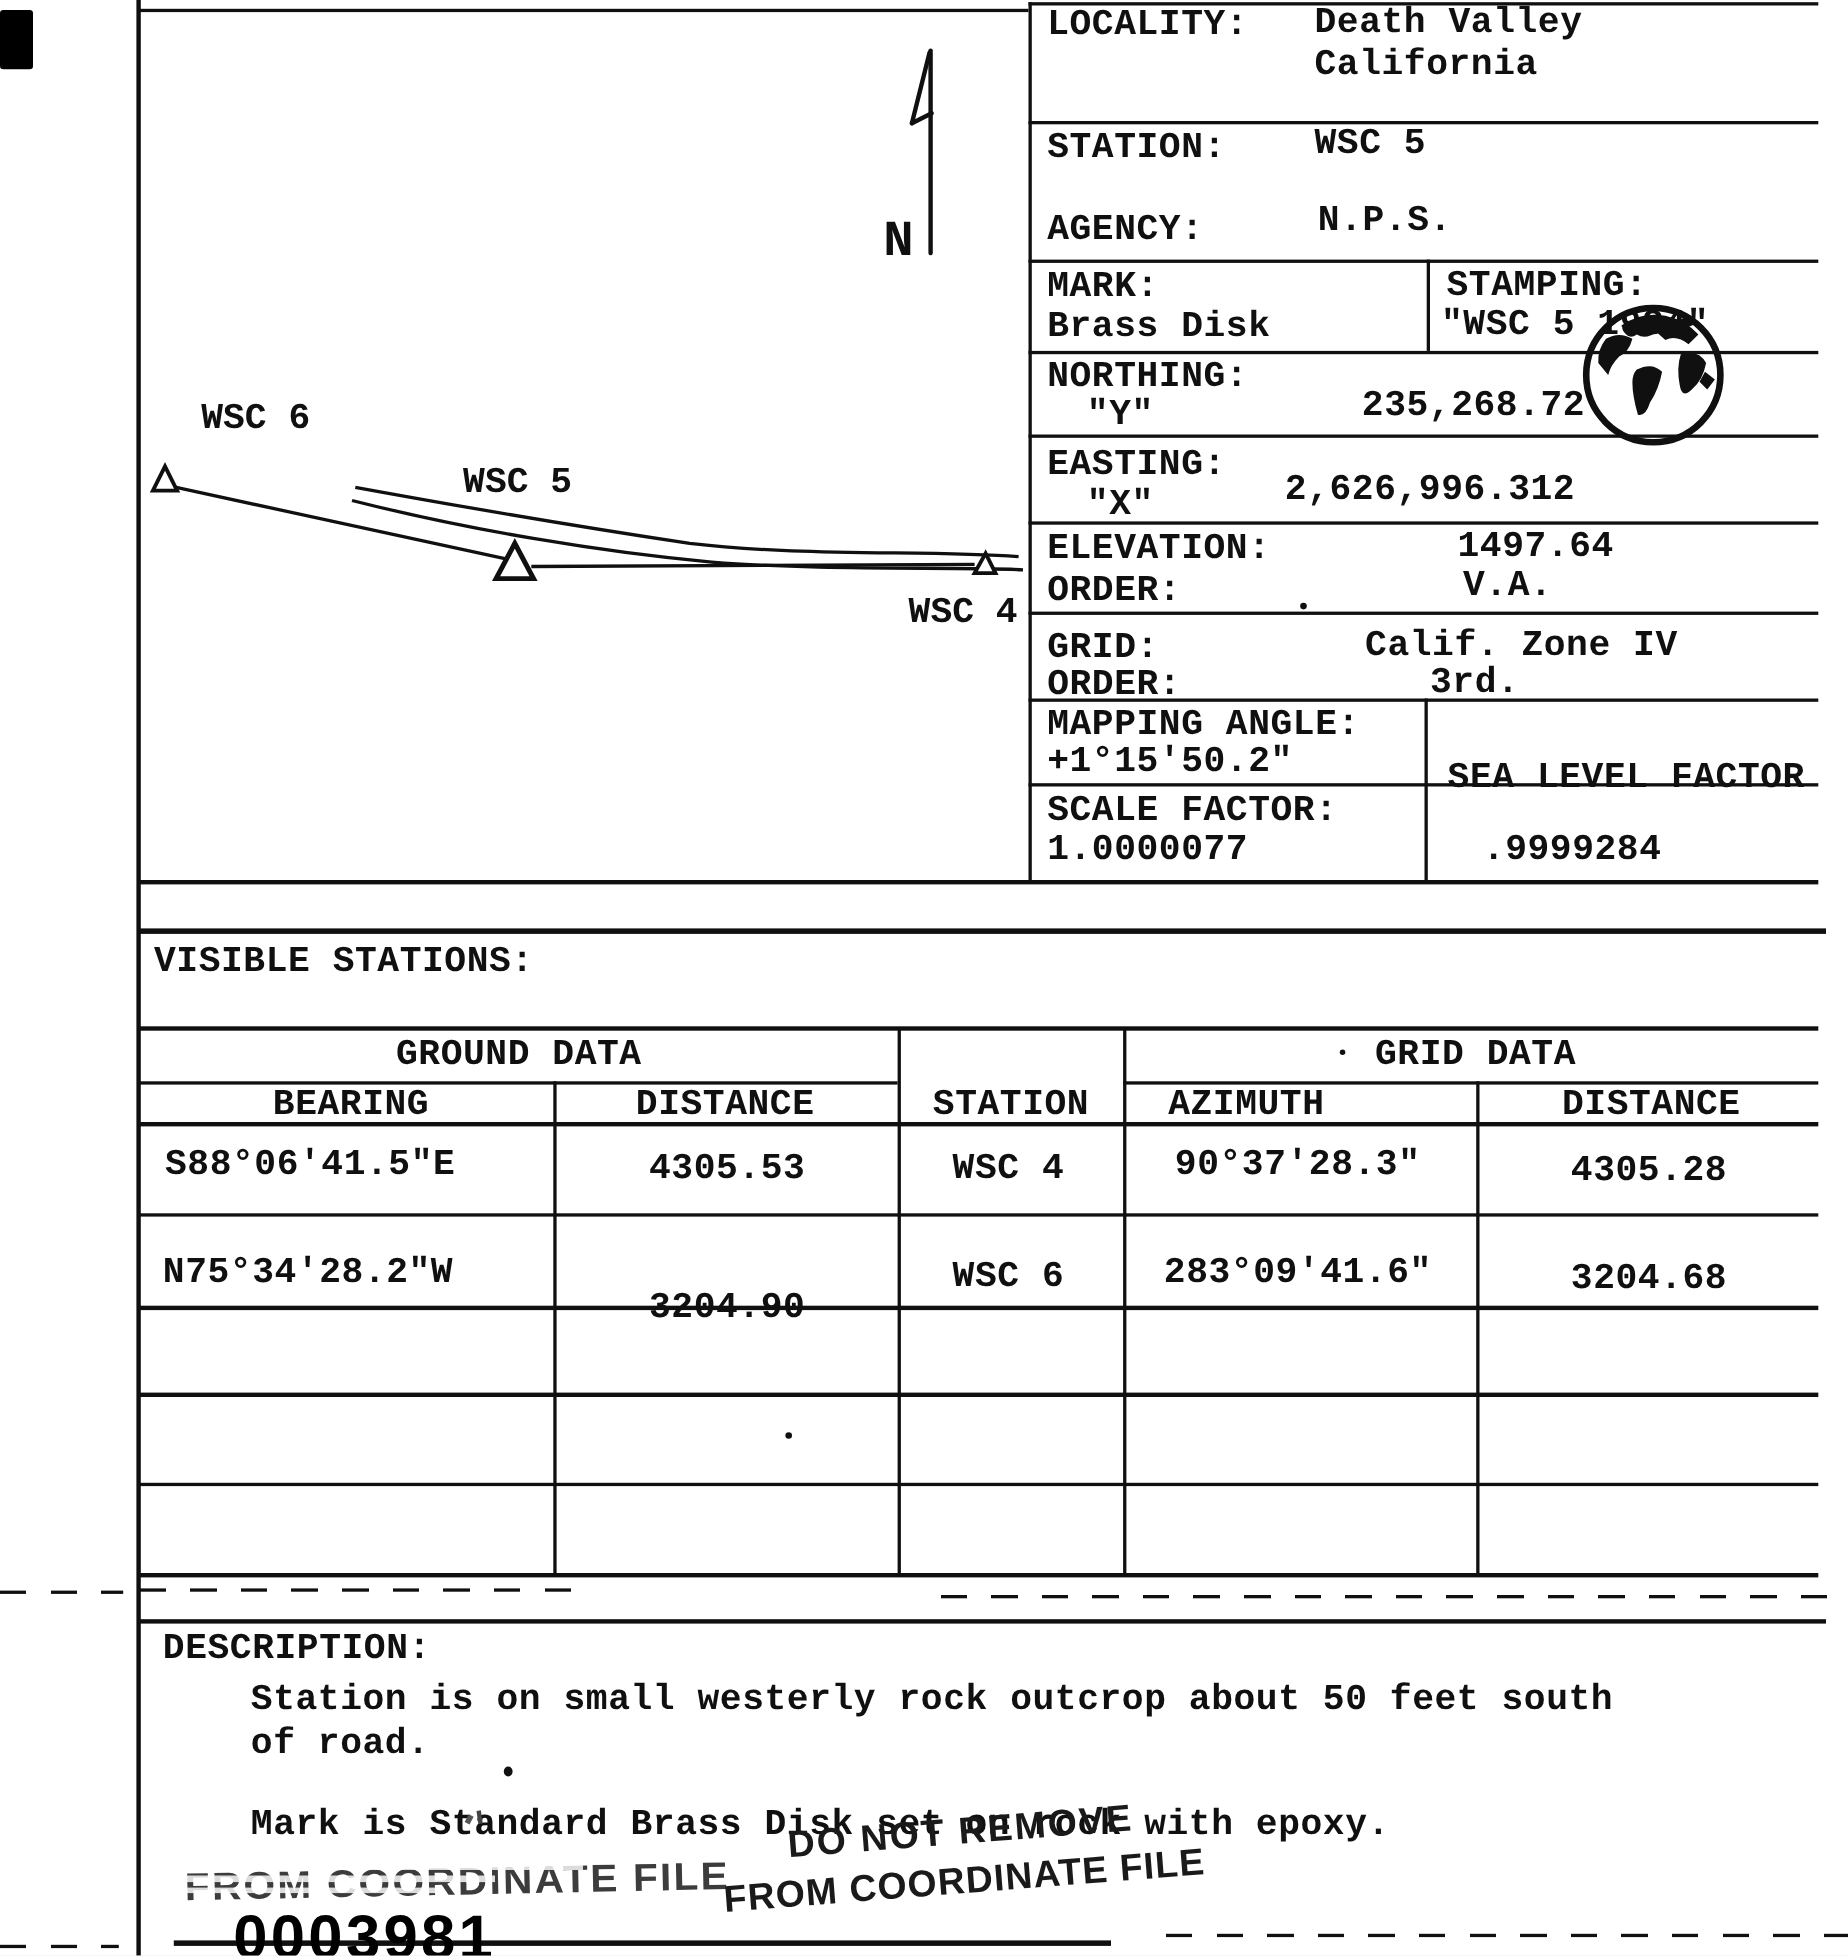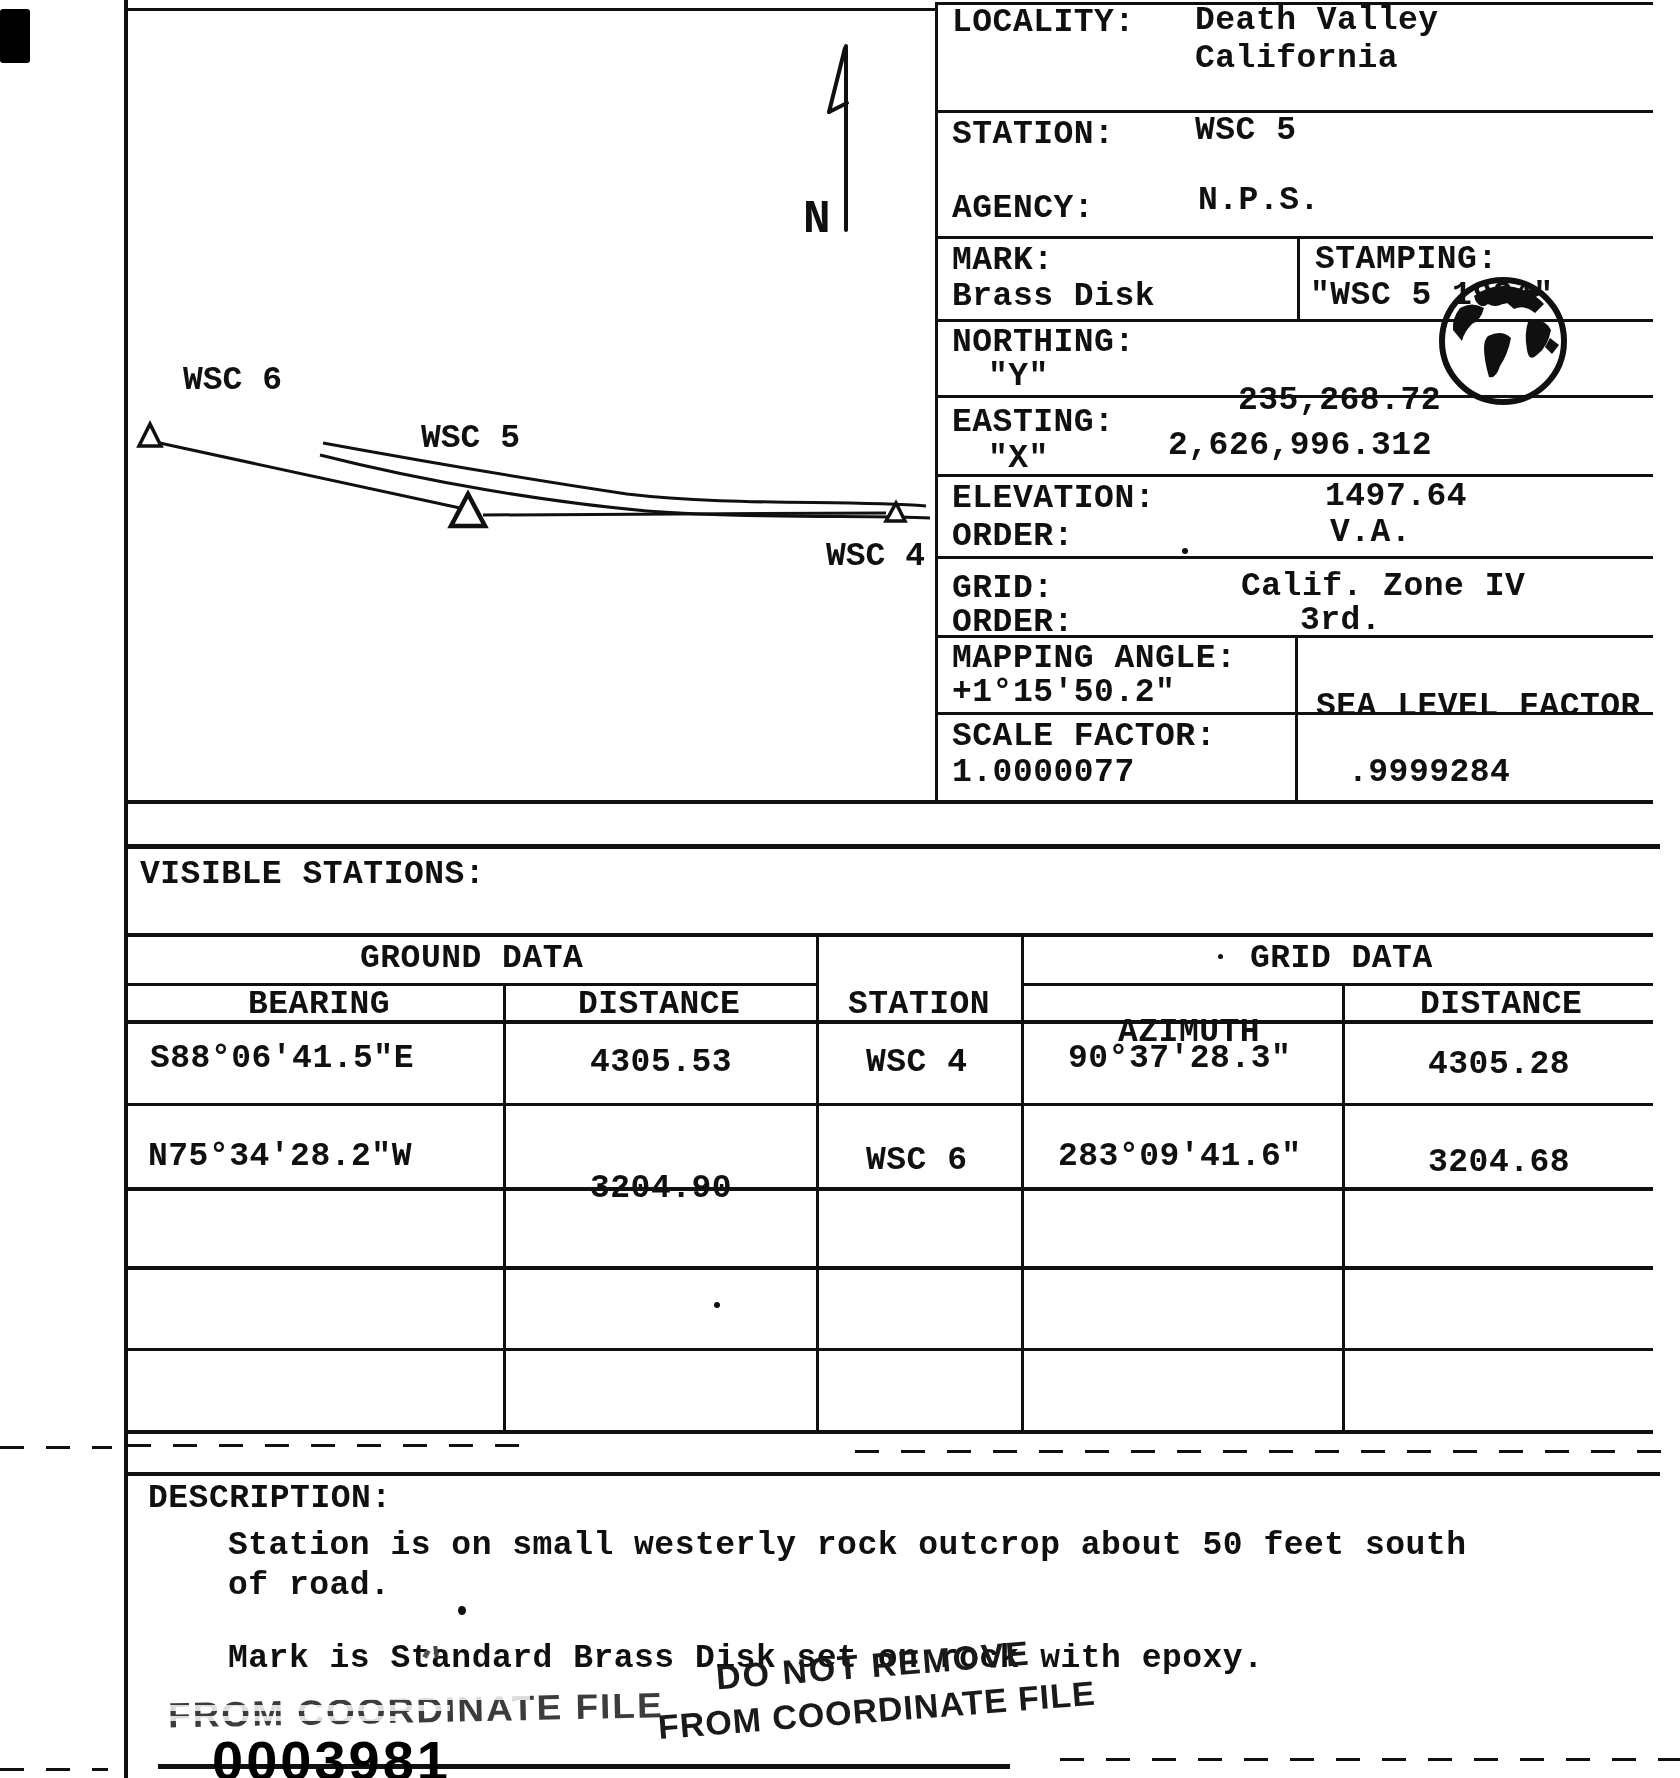--- a/index.html
+++ b/index.html
@@ -77,21 +77,21 @@
   <div class="t" style="left:952px;top:190px;">AGENCY:</div>
   <div class="t" style="left:1198px;top:182px;">N.P.S.</div>
 
   <div class="t" style="left:952px;top:242px;">MARK:</div>
   <div class="t" style="left:952px;top:278px;">Brass Disk</div>
   <div class="t" style="left:1315px;top:241px;">STAMPING:</div>
   <div class="t" style="left:1310px;top:277px;">"WSC 5 1984"</div>
 
   <div class="t" style="left:952px;top:324px;">NORTHING:</div>
   <div class="t" style="left:988px;top:358px;">"Y"</div>
-  <div class="t" style="left:1238px;top:350px;margin-top:32px;">235,268.72</div>
+  <div class="t" style="left:1238px;top:350px;">235,268.72</div>
 
   <div class="t" style="left:952px;top:404px;">EASTING:</div>
   <div class="t" style="left:988px;top:440px;">"X"</div>
   <div class="t" style="left:1168px;top:427px;">2,626,996.312</div>
 
   <div class="t" style="left:952px;top:480px;">ELEVATION:</div>
   <div class="t" style="left:1325px;top:478px;">1497.64</div>
   <div class="t" style="left:952px;top:518px;">ORDER:</div>
   <div class="t" style="left:1330px;top:514px;">V.A.</div>
   <div class="dot" style="left:1182px;top:548px;width:6px;height:6px;"></div>
@@ -138,21 +138,21 @@
   <div class="vl" style="left:1021px;top:935px;height:497px;"></div>
   <div class="vl" style="left:1342px;top:983px;height:449px;"></div>
 
   <div class="t" style="left:360px;top:940px;">GROUND DATA</div>
   <div class="dot" style="left:1218px;top:954px;width:5px;height:5px;"></div>
   <div class="t" style="left:1250px;top:940px;">GRID DATA</div>
 
   <div class="t" style="left:248px;top:986px;">BEARING</div>
   <div class="t" style="left:578px;top:986px;">DISTANCE</div>
   <div class="t" style="left:848px;top:986px;">STATION</div>
-  <div class="t" style="left:1118px;top:986px;margin-top:28px;">AZIMUTH</div>
+  <div class="t" style="left:1062px;top:986px;">AZIMUTH</div>
   <div class="t" style="left:1420px;top:986px;">DISTANCE</div>
 
   <div class="t" style="left:150px;top:1040px;">S88°06'41.5"E</div>
   <div class="t" style="left:590px;top:1044px;">4305.53</div>
   <div class="t" style="left:866px;top:1044px;">WSC 4</div>
   <div class="t" style="left:1068px;top:1040px;">90°37'28.3"</div>
   <div class="t" style="left:1428px;top:1046px;">4305.28</div>
 
   <div class="t" style="left:148px;top:1138px;">N75°34'28.2"W</div>
   <div class="t" style="left:590px;top:1142px;margin-top:28px;">3204.90</div>

